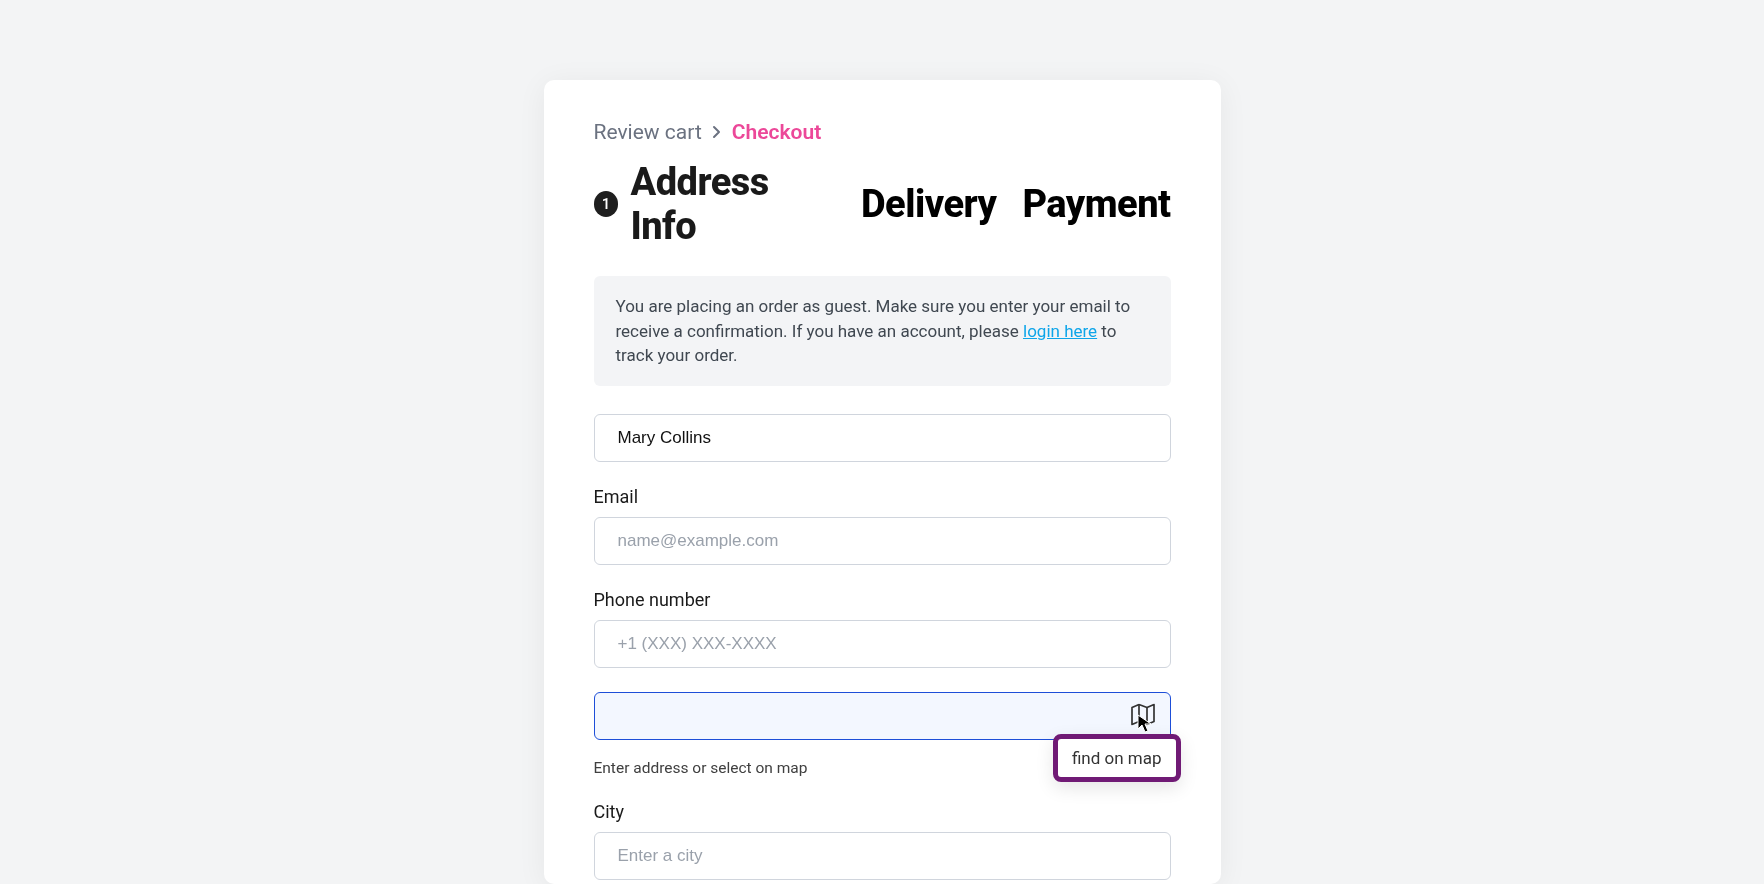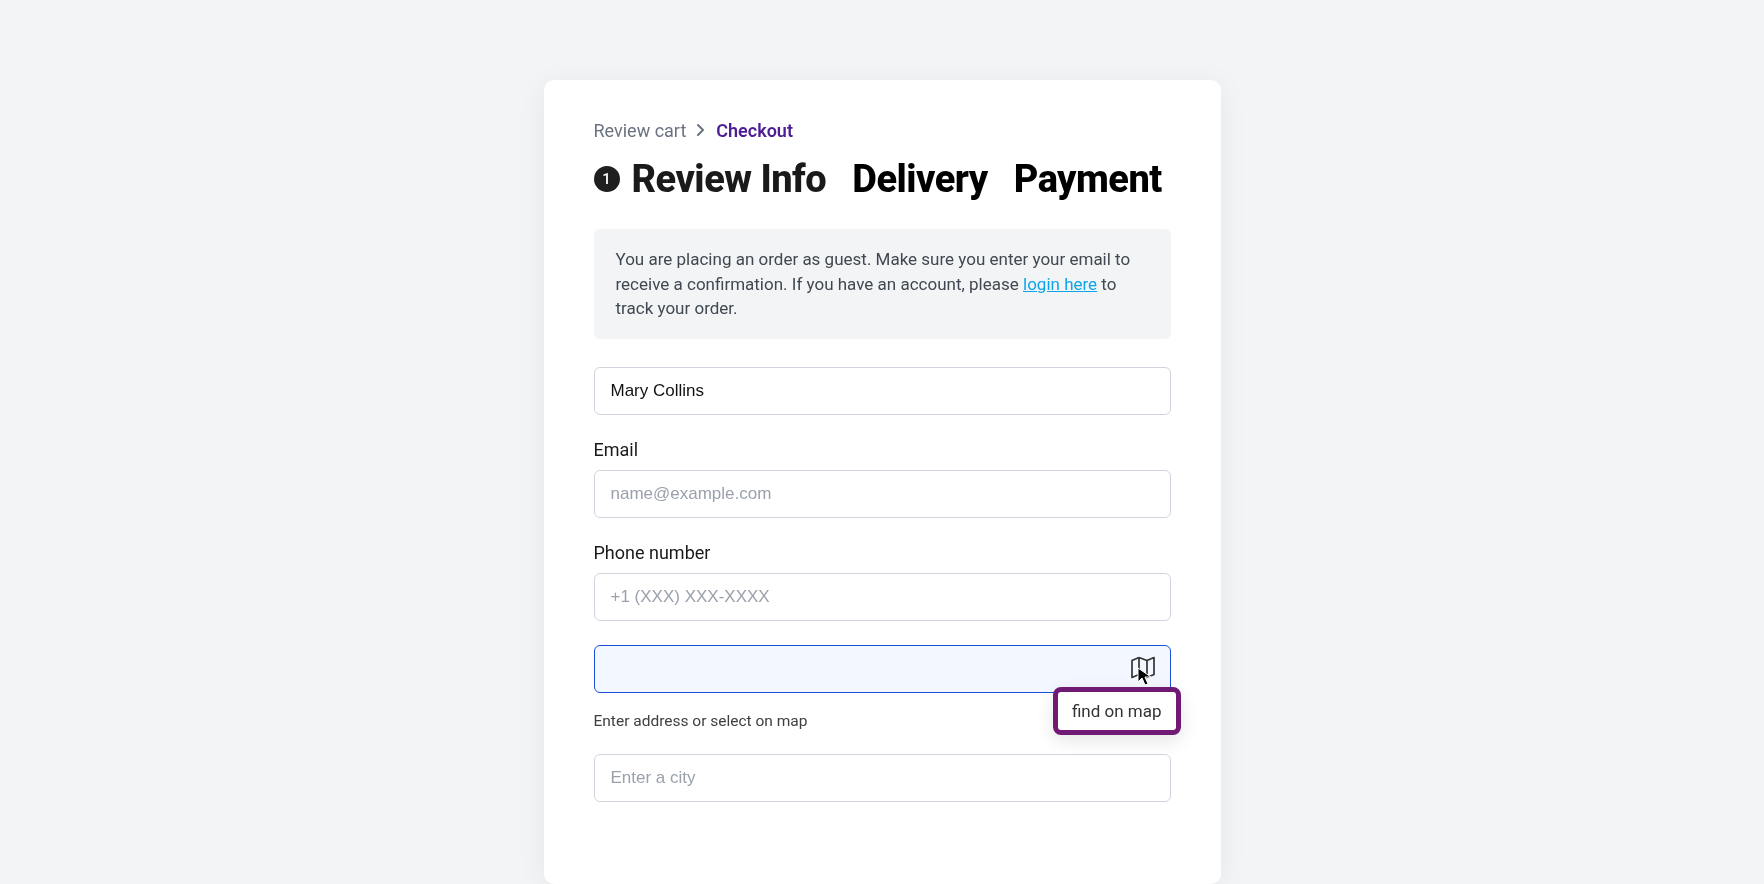--- a/index.html
+++ b/index.html
@@ -18,25 +18,25 @@
     border-radius: 10px;
     box-shadow: 0 4px 30px rgba(0,0,0,0.06);
     padding: 40px 50px 0 50px;
     position: relative;
   }
   .breadcrumb {
     display: flex;
     align-items: center;
     gap: 10px;
     margin-bottom: 16px;
-    font-size: 18px;
+    font-size: 21px;
   }
   .breadcrumb .prev { color: #6b7280; }
   .breadcrumb .chev { color: #6b7280; }
-  .breadcrumb .current { color: #4c1d95; font-weight: 600; }
+  .breadcrumb .current { color: #ec4899; font-weight: 600; }
   .steps {
     display: flex;
     align-items: center;
     gap: 26px;
     margin-bottom: 28px;
   }
   .step-active {
     display: flex;
     align-items: center;
     gap: 12px;
@@ -81,21 +81,21 @@
     display: block;
     font-size: 18px;
     color: #1a1a1a;
     margin-bottom: 10px;
   }
   .text-input {
     width: 100%;
     height: 48px;
     border: 1px solid #d0d5dd;
     border-radius: 6px;
-    padding: 0 16px;
+    padding: 0 23px;
     font-size: 17px;
     color: #111;
     background: #fff;
   }
   .text-input::placeholder { color: #9aa1ab; }
   .text-input.focused {
     border: 1.5px solid #1d4ed8;
     background: #f3f7ff;
     padding-right: 46px;
   }
@@ -147,21 +147,21 @@
       <svg width="10" height="14" viewBox="0 0 10 14" fill="none">
           <path d="M2 2 L7 7 L2 12" stroke="#6b7280" stroke-width="2" fill="none" stroke-linecap="round" stroke-linejoin="round"></path>
         </svg>
     </span>
     <span class="current">Checkout</span>
   </div>
 
   <div class="steps">
     <div class="step-active">
       <div class="step-badge">1</div>
-      <div class="step-title">Review Info</div>
+      <div class="step-title">Address Info</div>
     </div>
     <div class="step-inactive">Delivery</div>
     <div class="step-inactive">Payment</div>
   </div>
 
   <div class="notice">
     <span>You are placing an order as guest. Make sure you enter your email to receive a confirmation. If you have an account, please </span><a href="#">login here</a><span> to track your order.</span>
   </div>
 
   <div class="field">
@@ -194,16 +194,17 @@
       <span class="cursor">
         <svg width="16" height="20" viewBox="0 0 16 20">
             <path d="M1 1 L1 15 L5 11 L8 18 L11 17 L8 10 L14 10 Z" fill="#000" stroke="#fff" stroke-width="1"></path>
           </svg>
       </span>
     </div>
     <div class="helper">Enter address or select on map</div>
   </div>
 
   <div class="field">
+    <label class="field-label">City</label>
     <input class="text-input" type="text" placeholder="Enter a city" style="">
   </div>
 
 </div>
 
 </body></html>

